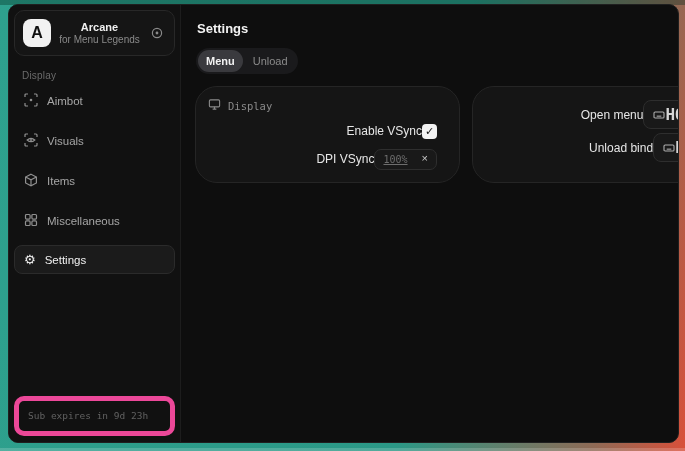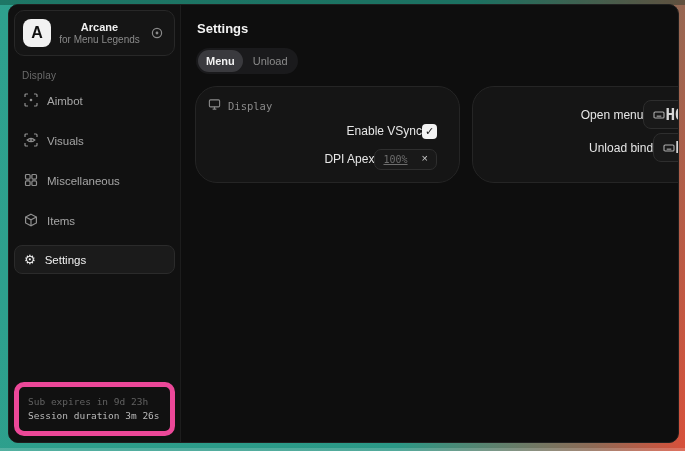--- a/index.html
+++ b/index.html
@@ -146,51 +146,50 @@
             <path d="M3.2 7 Q7 3.6 10.8 7 Q7 10.4 3.2 7 Z"></path>
             <circle cx="7" cy="7" r="1" fill="currentColor" stroke="none"></circle>
           </svg>
         </span>
         <span>Visuals</span>
       </div>
 
       <div class="nav-item">
         <span>
           <svg width="14" height="14" viewBox="0 0 14 14" fill="none" stroke="currentColor" stroke-width="1.2">
+            <path d="M7 1.2 L12.4 4 V10 L7 12.8 L1.6 10 V4 Z"></path>
+            <path d="M1.6 4 L7 6.8 L12.4 4 M7 6.8 V12.8"></path>
+          </svg>
+        </span>
+        <span>Items</span>
+      </div>
+
+      <div class="nav-item">
+        <span>
+          <svg width="14" height="14" viewBox="0 0 14 14" fill="none" stroke="currentColor" stroke-width="1.2">
             <rect x="1.5" y="1.5" width="4.6" height="4.6" rx="1"></rect>
             <rect x="7.9" y="1.5" width="4.6" height="4.6" rx="1"></rect>
             <rect x="1.5" y="7.9" width="4.6" height="4.6" rx="1"></rect>
             <rect x="7.9" y="7.9" width="4.6" height="4.6" rx="1"></rect>
           </svg>
         </span>
         <span>Miscellaneous</span>
       </div>
 
-      <div class="nav-item">
-        <span>
-          <svg width="14" height="14" viewBox="0 0 14 14" fill="none" stroke="currentColor" stroke-width="1.2">
-            <path d="M7 1.2 L12.4 4 V10 L7 12.8 L1.6 10 V4 Z"></path>
-            <path d="M1.6 4 L7 6.8 L12.4 4 M7 6.8 V12.8"></path>
-          </svg>
-        </span>
-        <span>Items</span>
-      </div>
-
       <div class="nav-item active">
         <span class="gear-glyph">⚙</span>
         <span>Settings</span>
       </div>
 
     </div>
 
     <div class="sidebar-spacer"></div>
 
     <div class="footer-card">
       <div class="footer-line1">Sub expires in 9d 23h</div>
-      <div class="footer-line2">Session duration 3m 26s</div>
     </div>
 
   </div>
 
   <div class="main">
 
     <div class="page-title">Settings</div>
 
     <div class="tabs">
       <div class="tab active">Menu</div>
@@ -211,21 +210,21 @@
         </div>
 
         <div class="card-row">
           <span class="row-label">Enable VSync</span>
           <div class="checkbox">
             <span>✓</span>
           </div>
         </div>
 
         <div class="card-row">
-          <span class="row-label">DPI Apex</span>
+          <span class="row-label">DPI VSync</span>
           <div class="dpi-control">
             <span class="dpi-value">100%</span>
             <span class="dpi-clear">×</span>
           </div>
         </div>
       </div>
 
       <div class="card">
 
         <div class="card-row">

